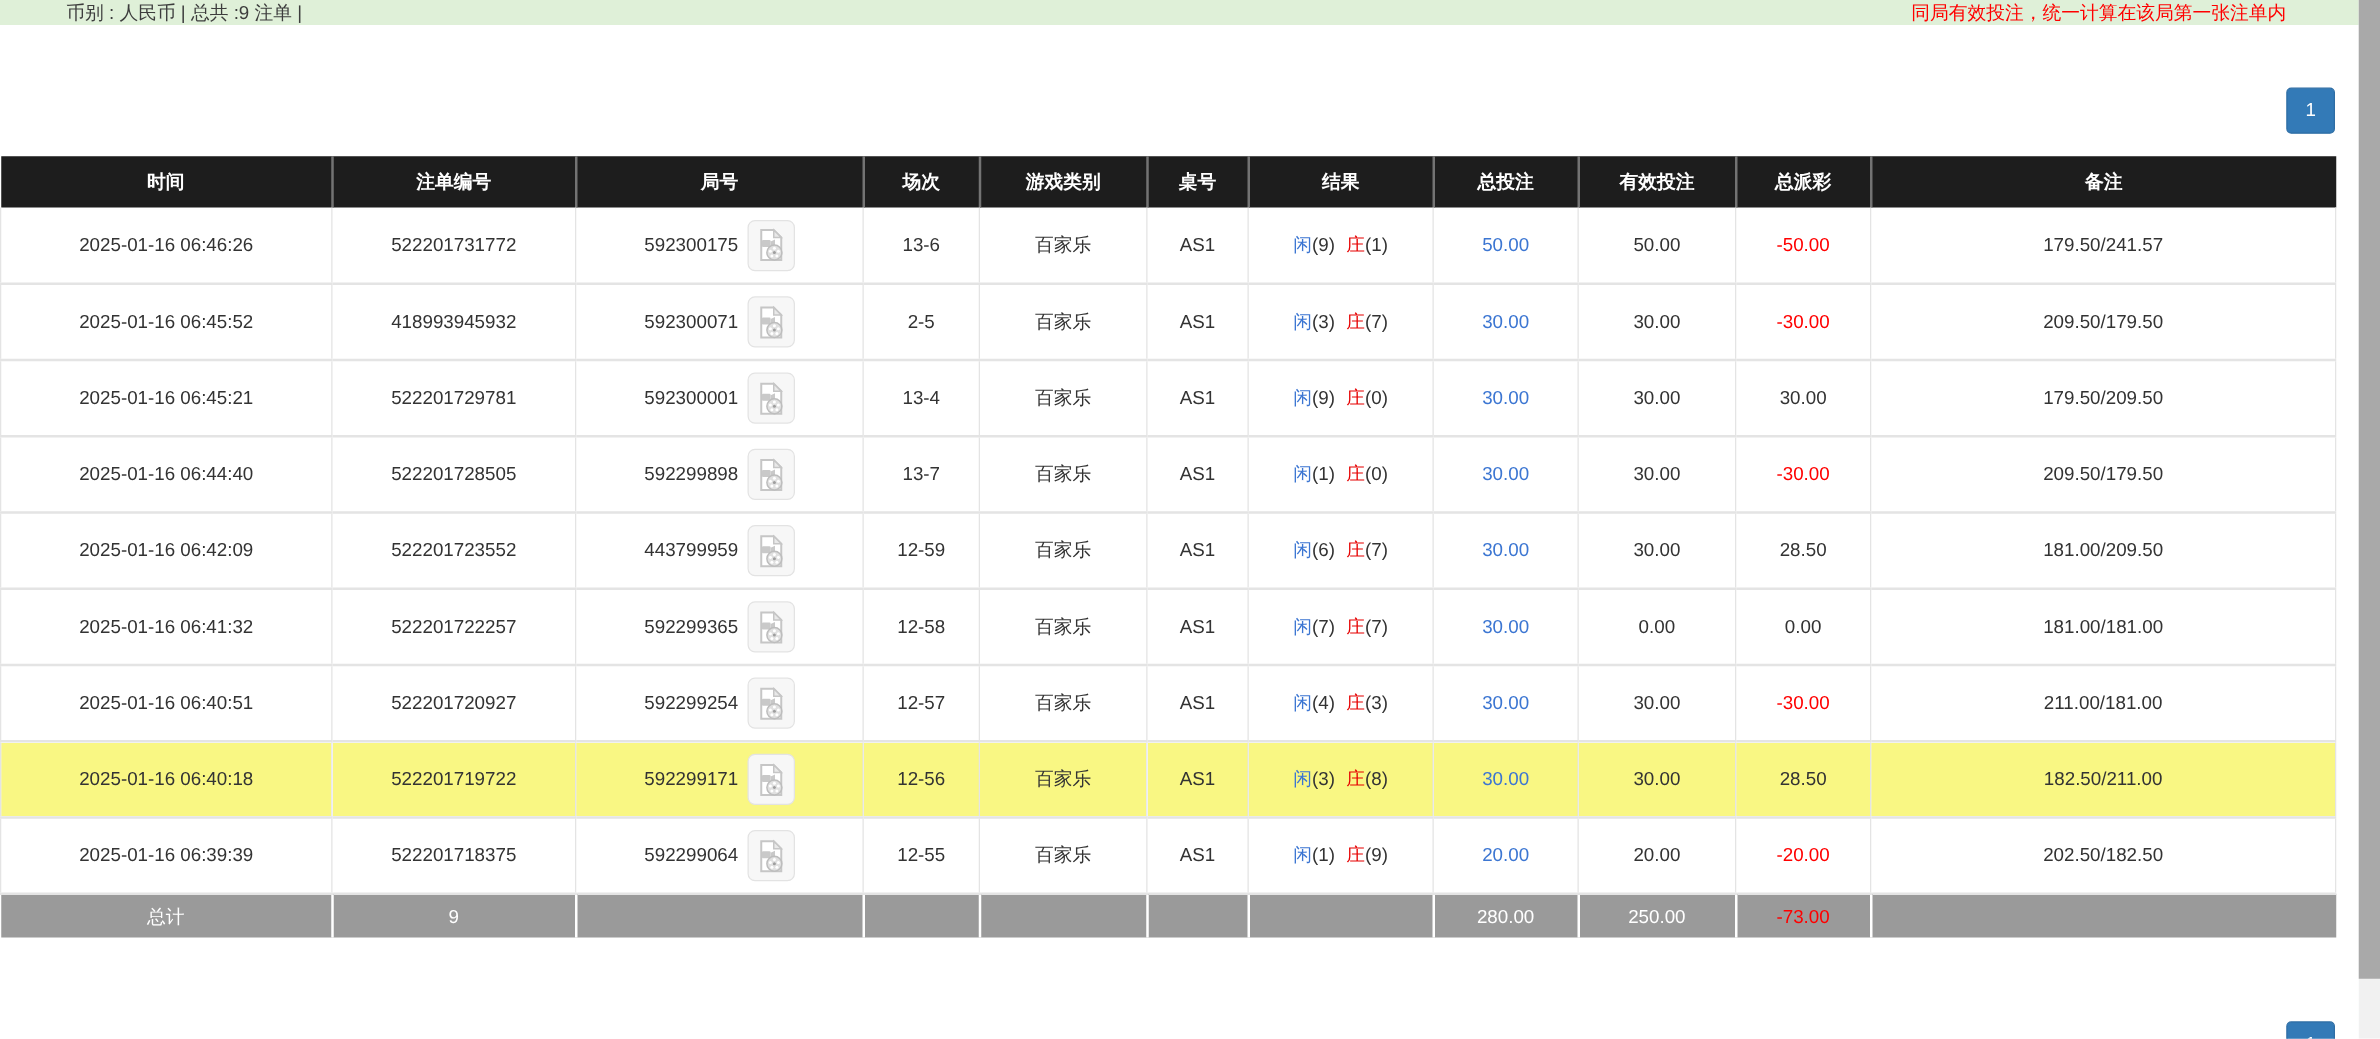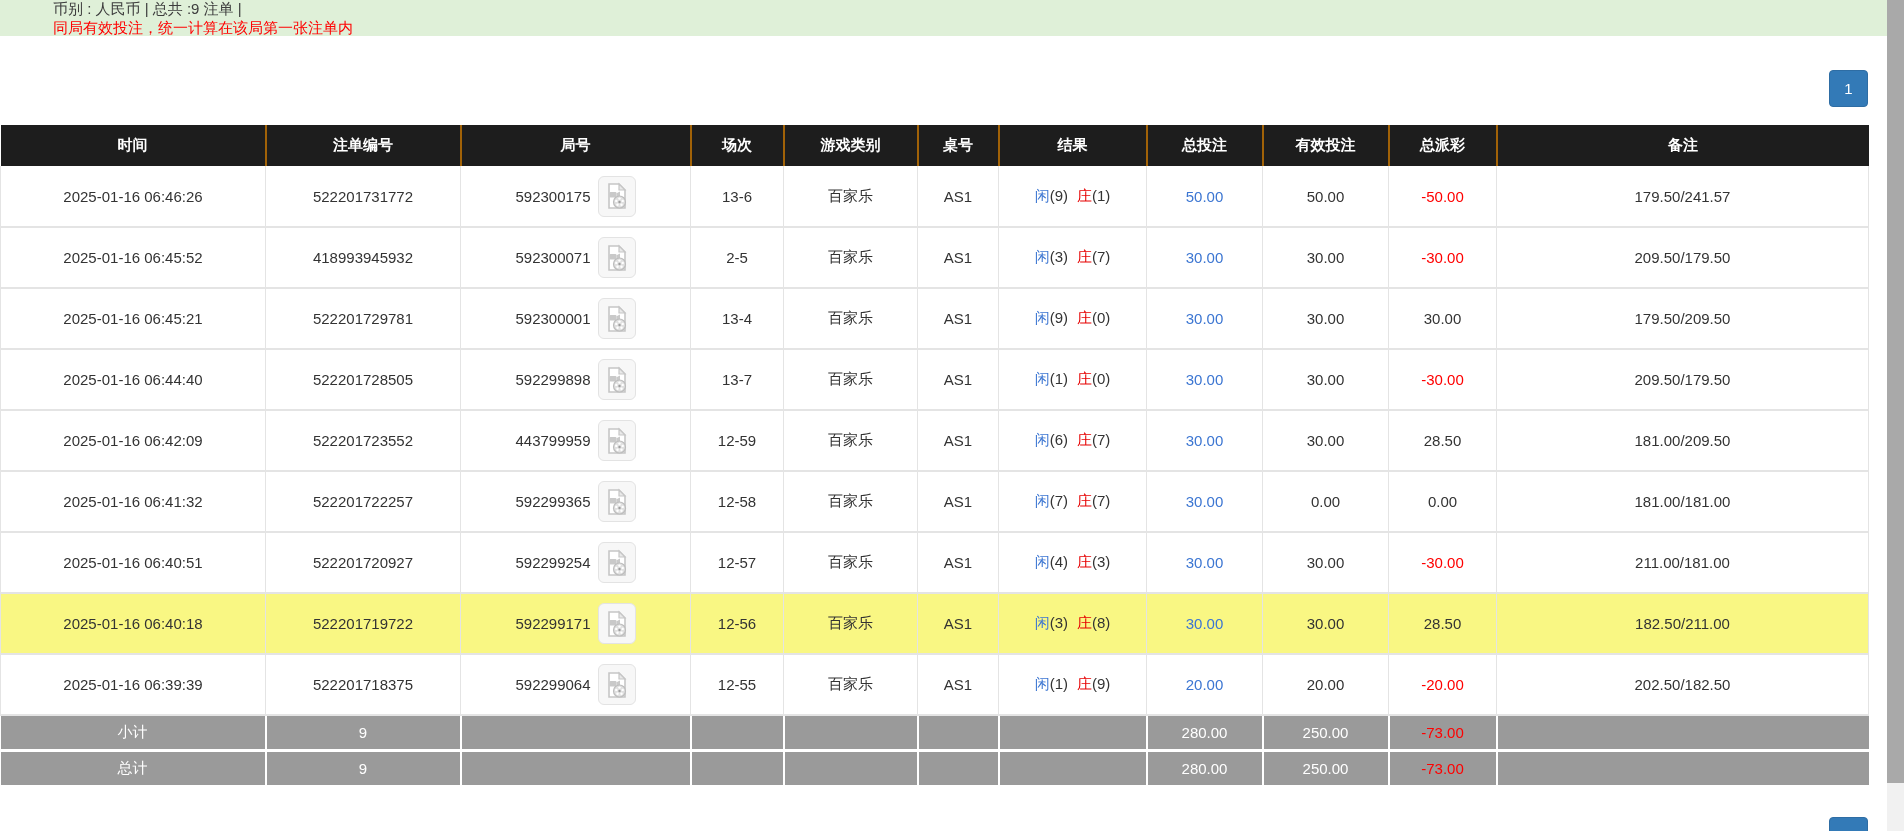--- a/index.html
+++ b/index.html
@@ -6,45 +6,45 @@
   html,body { margin:0; padding:0; }
   body {
     width:1904px; height:831px; position:relative; overflow:hidden;
     background:#ffffff;
     font-family:"Liberation Sans", sans-serif;
     color:#333;
   }
 
   
   .topbar {
-    position:absolute; top:0; left:0; width:1887px; height:36px;
+    position:absolute; top:0; left:0; width:1887px; height:20px;
     background:var(--topbar_bg,#dff0d8);
-    display:flex; align-items:flex-start; justify-content:space-between;
-    padding:0 58px 0 53px; font-size:15px; color:#3d3d3d;flex-direction:column;
+    display:flex; align-items:center; justify-content:space-between;
+    padding:0 58px 0 53px; font-size:15px; color:#3d3d3d;
   }
   .topbar .notice { color:var(--notice_red,#ff0000); }
 
   
   .page-btn {
     position:absolute; right:36px; width:39px; height:37px;
     background:var(--page_button_blue,#337ab7); color:#fff;
     border:1px solid #2e6da4; border-radius:4px;
     font-size:15px; font-family:inherit; text-align:center; cursor:pointer; padding:0;
   }
   .page-btn.top { top:70px; }
   .page-btn.bottom { top:817px; }
 
   
   table {
     position:absolute; top:125px; left:0; width:1868px;
     border-collapse:collapse; table-layout:fixed; font-size:15px;
   }
   thead th {
     background:var(--header_bg,#1d1d1d); color:#fff; font-weight:bold;
-    height:41px; border-right:2px solid #a16207; padding:0;
+    height:41px; border-right:2px solid #737373; padding:0;
   }
   thead th:last-child { border-right:none; }
 
   tbody.data td {
     height:61px; text-align:center; background:#fff;
     border-bottom:2px solid #e4e4e4; border-right:1px solid #e4e4e4;
     padding:0 4px; overflow:hidden;
   }
   tbody.data td:first-child { border-left:1px solid #e4e4e4; }
   tbody.data td:last-child { border-right:1px solid #e4e4e4; }
@@ -446,33 +446,20 @@
     </td>
     <td>
       <span class="amount-link">20.00</span>
     </td>
     <td>20.00</td>
     <td class="payout neg">-20.00</td>
     <td>202.50/182.50</td>
   </tr>
 </tbody>
   <tbody>
-    <tr class="sum-row subtotal">
-      <td>小计</td>
-      <td>9</td>
-      <td></td>
-        <td></td>
-      <td></td>
-        <td></td>
-      <td></td>
-      <td>280.00</td>
-      <td>250.00</td>
-      <td class="neg">-73.00</td>
-      <td></td>
-    </tr>
     <tr class="sum-row total">
       <td>总计</td>
       <td>9</td>
       <td></td>
         <td></td>
       <td></td>
         <td></td>
       <td></td>
       <td>280.00</td>
       <td>250.00</td>

